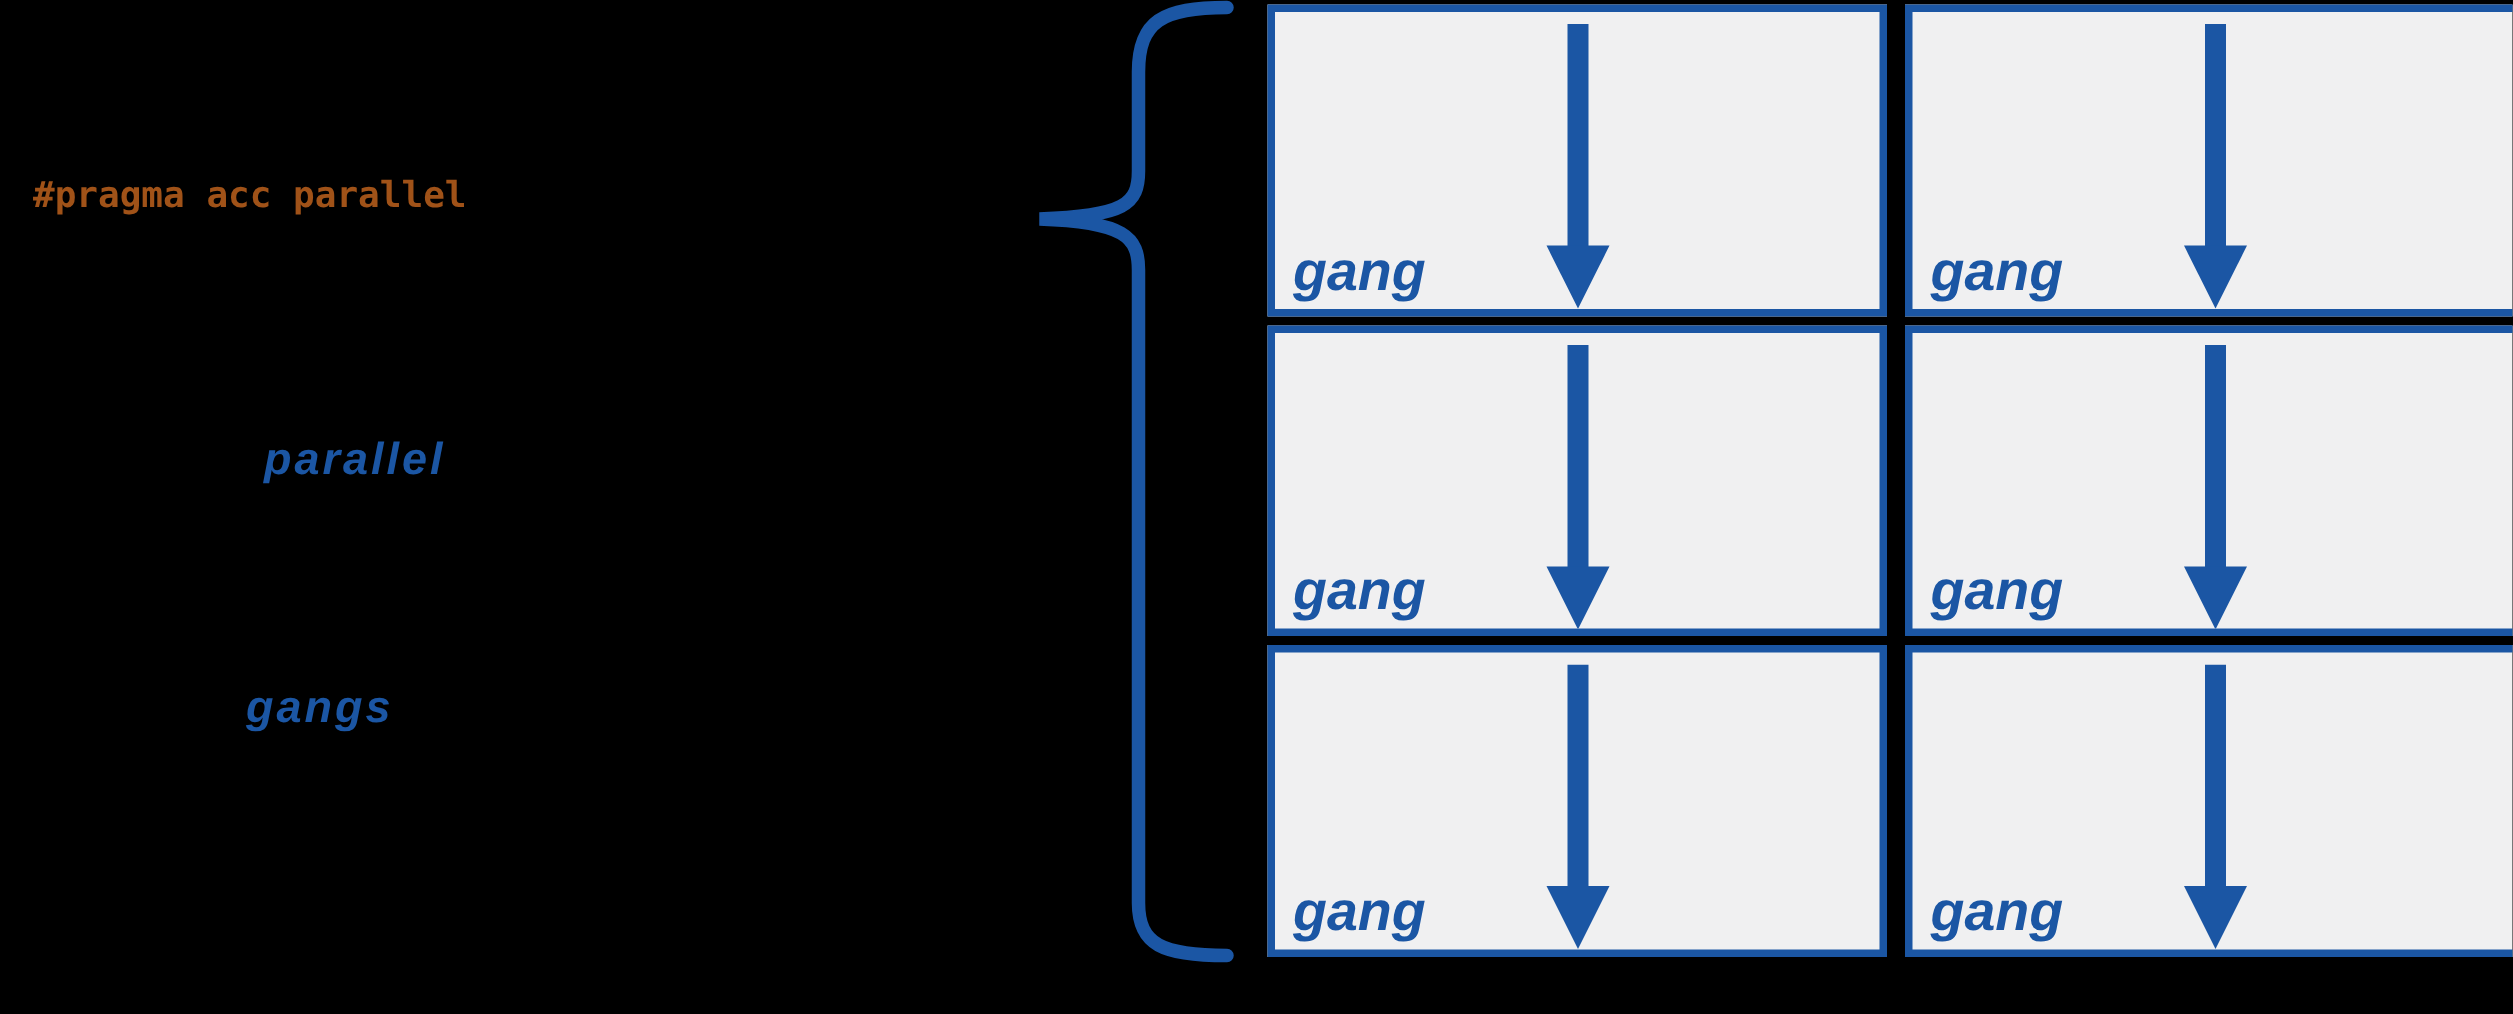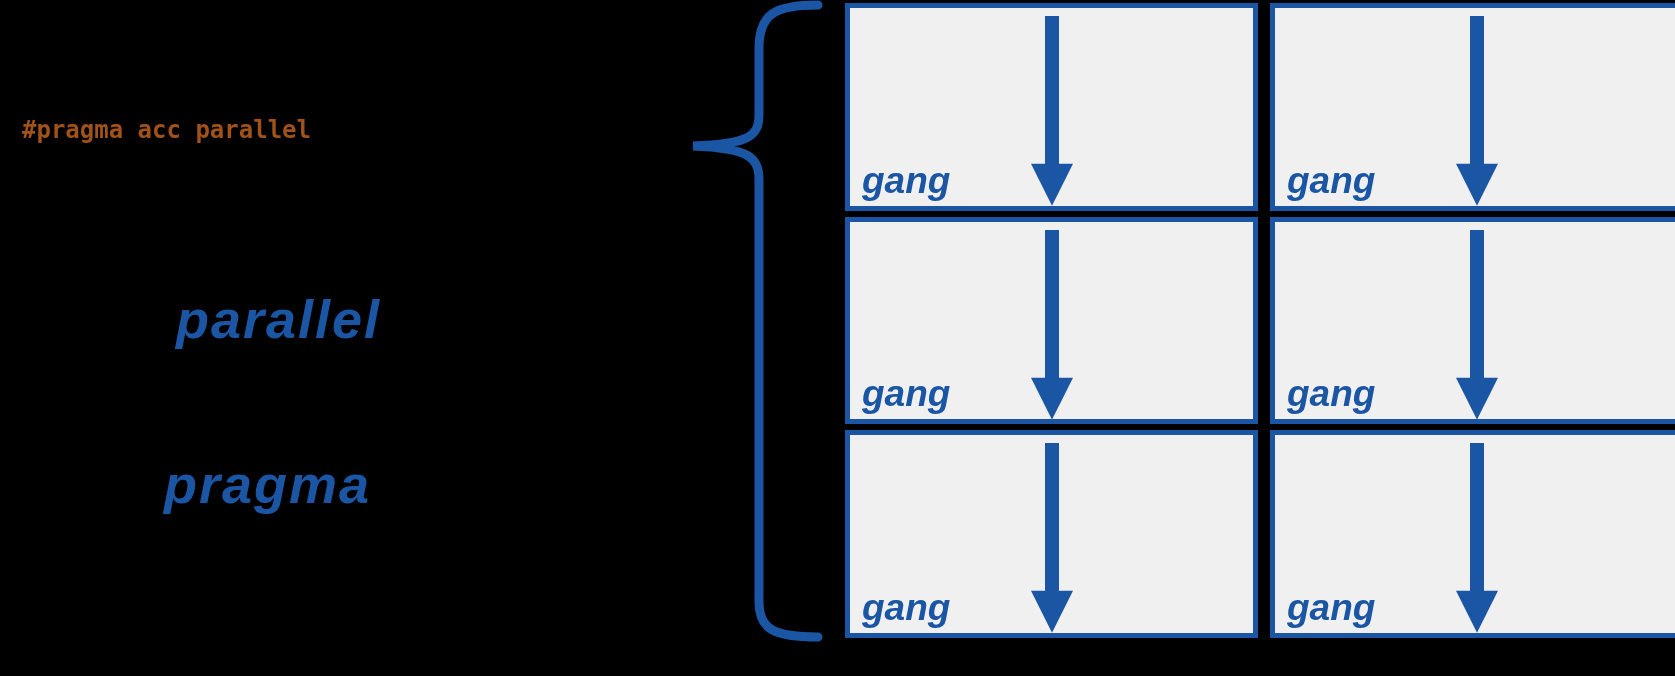--- a/index.html
+++ b/index.html
@@ -25,21 +25,21 @@
     font-size:24px;
     line-height:1;
     color:var(--orange);
     white-space:pre;
   }
   .blue-word{
     position:absolute;
     color:var(--blue);
     font-weight:bold;
     font-style:italic;
-    font-size:54px;
+    font-size:30px;
     line-height:1;
     letter-spacing:2px;
     white-space:pre;
   }
   .word-parallel{left:176px;top:292px;}
   .word-gangs{left:164px;top:457px;}
   .brace-svg{
     position:absolute;
     left:660px;
     top:0;
@@ -84,21 +84,21 @@
     display:block;
   }
 </style>
 </head>
 <body>
 
 <div class="code-directive">#pragma acc parallel</div>
 
 <div class="blue-word word-parallel">parallel</div>
 
-<div class="blue-word word-gangs">pragma</div>
+<div class="blue-word word-gangs">gangs</div>
 
 <svg class="brace-svg" viewBox="0 0 170 660" aria-hidden="true">
   <path d="M158,5 C115,5 99,14 99,48 L99,114 C99,136 90,144 33,146 C90,148 99,158 99,180 L99,602 C99,630 115,637 158,637" fill="none" stroke="#1B56A4" stroke-width="9" stroke-linecap="round"></path>
 </svg>
 
 <div class="gang-grid">
 
   <div class="gang-box">
     <svg class="down-arrow" viewBox="0 0 44 190" preserveAspectRatio="none" aria-hidden="true">
       <rect x="15" y="0" width="14" height="150" fill="#1B56A4"></rect>

